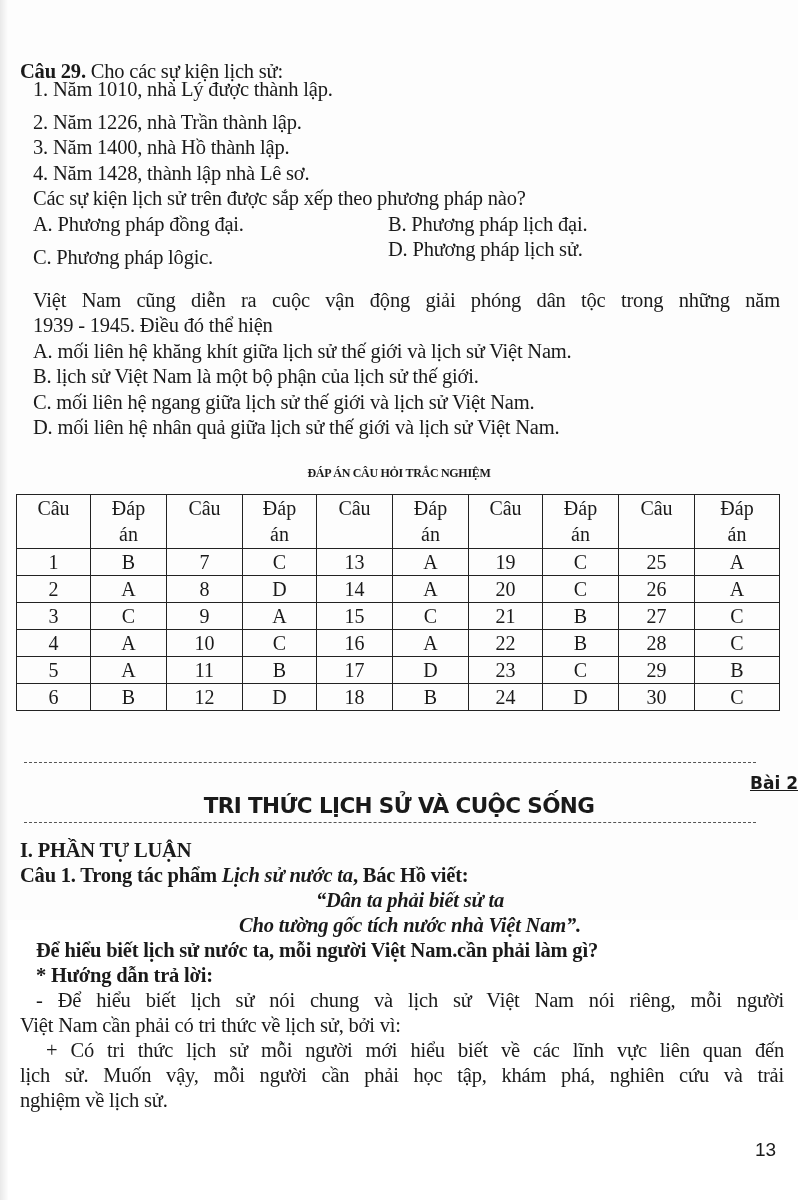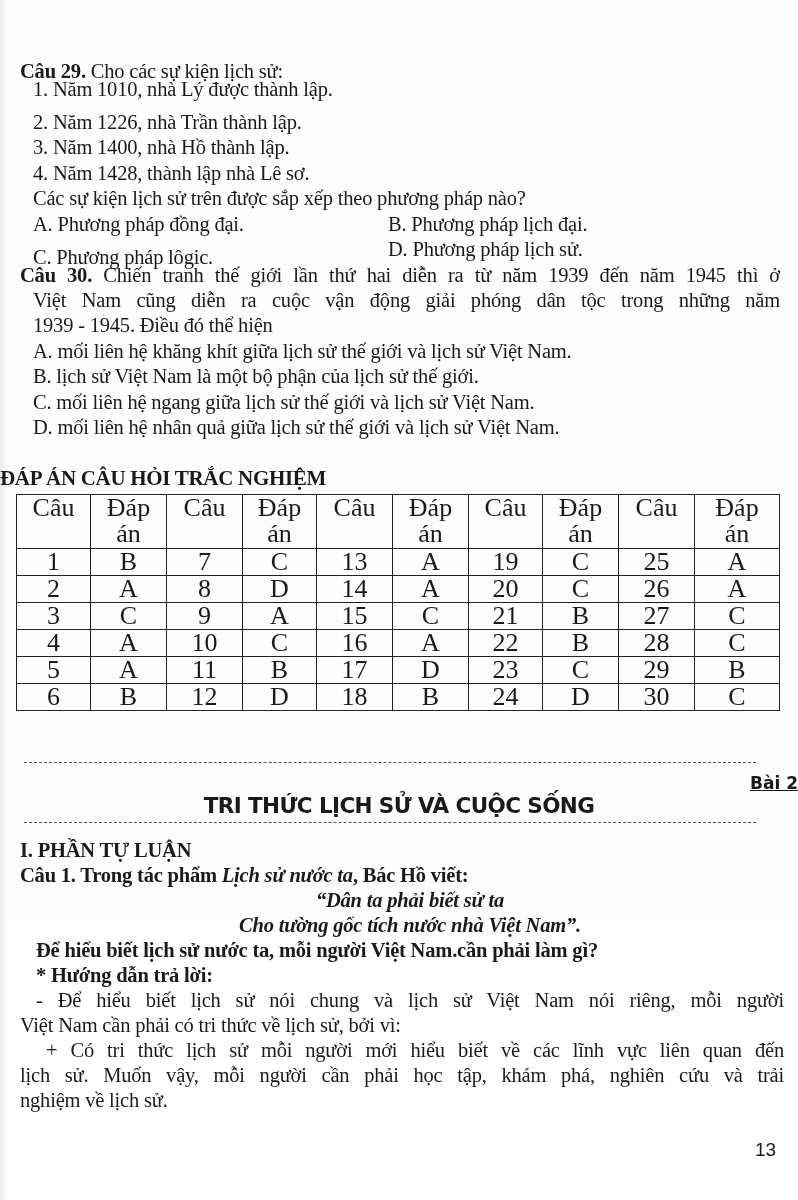--- a/index.html
+++ b/index.html
@@ -26,25 +26,25 @@
   #q29-opt-c { left: 33px; top: 244px; }
   #q29-opt-d { left: 388px; top: 236px; }
 
   
   #q30-l1 { left: 20px; top: 262px; width: 760px; }
   #q30-l2 { left: 33px; top: 287px; width: 747px; }
   #q30-l3 { left: 33px; top: 312px; }
   .q30-opt { left: 33px; }
 
   
-  #answers-title { position: absolute; top: 466px; left: 0; width: 798px; font-weight: bold; font-size: 21px; letter-spacing: -0.3px; }
+  #answers-title { position: absolute; top: 466px; left: 0; width: 798px; text-align: center; font-weight: bold; font-size: 12px; letter-spacing: -0.3px; }
   table.answers {
     position: absolute; left: 16px; top: 494px; width: 763px;
     border-collapse: collapse; table-layout: fixed;
-    font-size: 26px;
+    font-size: 20px;
   }
   table.answers td {
     border: 1.6px solid #222; text-align: center; vertical-align: top;
     padding: 0; height: 26px; line-height: 25px;
   }
   table.answers tr.hdr td { height: 53px; line-height: 26px; padding-top: 0; }
   table.answers tr.row td { line-height: 26px; }
 
   
   .dash { position: absolute; left: 24px; width: 732px; height: 0; border-top: 1.4px dashed #555; }
@@ -81,23 +81,20 @@
   <div class="line q29-item" style="top:76px">1. Năm 1010, nhà Lý được thành lập.</div>
   <div class="line q29-item" style="top:109px">2. Năm 1226, nhà Trần thành lập.</div>
   <div class="line q29-item" style="top:134px">3. Năm 1400, nhà Hồ thành lập.</div>
   <div class="line q29-item" style="top:160px">4. Năm 1428, thành lập nhà Lê sơ.</div>
   <div class="line q29-item" style="top:185px">Các sự kiện lịch sử trên được sắp xếp theo phương pháp nào?</div>
   <div class="line" id="q29-opt-a">A. Phương pháp đồng đại.</div>
   <div class="line" id="q29-opt-b">B. Phương pháp lịch đại.</div>
   <div class="line" id="q29-opt-c">C. Phương pháp lôgic.</div>
   <div class="line" id="q29-opt-d">D. Phương pháp lịch sử.</div>
 
-  <div class="line justify" id="q30-l1">
-    <span class="b">Câu 30.</span><span> Chiến tranh thế giới lần thứ hai diễn ra từ năm 1939 đến năm 1945 thì ở</span>
-  </div>
   <div class="line justify" id="q30-l2">Việt Nam cũng diễn ra cuộc vận động giải phóng dân tộc trong những năm</div>
   <div class="line" id="q30-l3">1939 - 1945. Điều đó thể hiện</div>
   <div class="line q30-opt" style="top:338px">A. mối liên hệ khăng khít giữa lịch sử thế giới và lịch sử Việt Nam.</div>
   <div class="line q30-opt" style="top:363px">B. lịch sử Việt Nam là một bộ phận của lịch sử thế giới.</div>
   <div class="line q30-opt" style="top:414px">D. mối liên hệ nhân quả giữa lịch sử thế giới và lịch sử Việt Nam.</div>
   <div class="line q30-opt" style="top:389px">C. mối liên hệ ngang giữa lịch sử thế giới và lịch sử Việt Nam.</div>
 
   <div id="answers-title">ĐÁP ÁN CÂU HỎI TRẮC NGHIỆM</div>
   <table class="answers">
     <colgroup>

